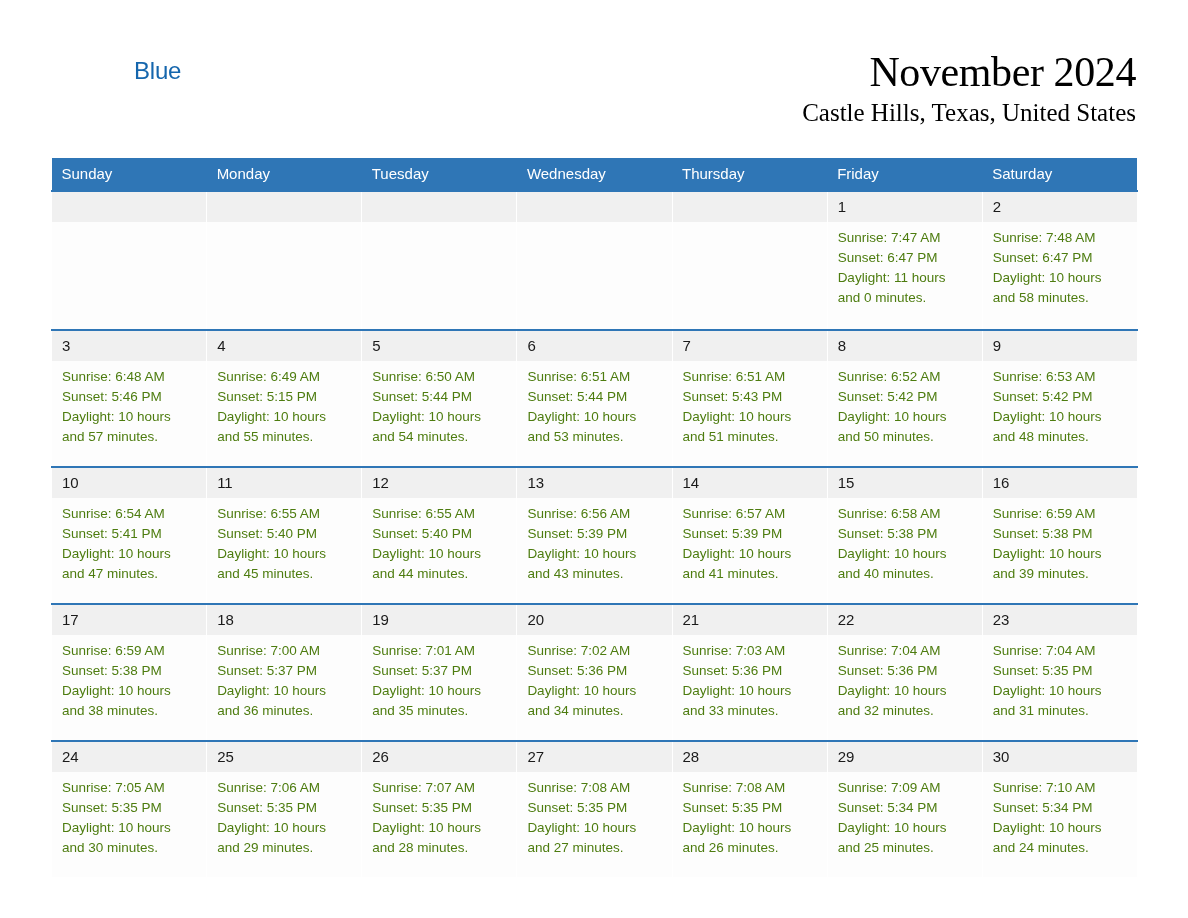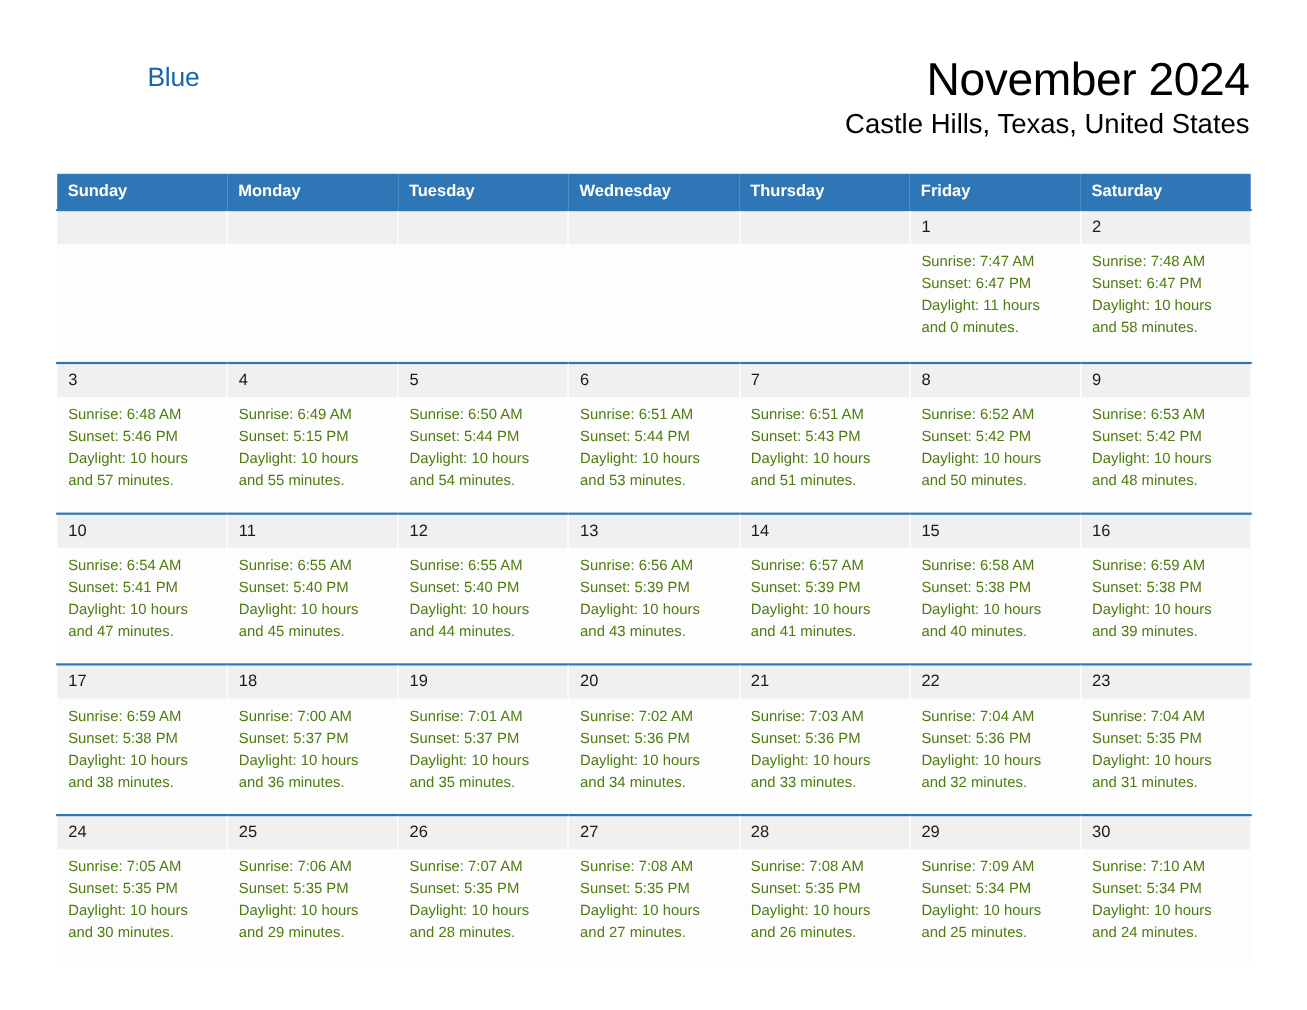--- a/index.html
+++ b/index.html
@@ -67,20 +67,21 @@
     color: #1566ad;
     letter-spacing: -0.2px;
     white-space: nowrap;
   }
 
   .title-block {
     position: absolute;
     right: 52px;
     top: 46px;
     text-align: right;
+    font-family: Liberation Serif, serif;
   }
   .month-title {
     font-size: 42px;
     line-height: 52px;
     font-weight: 400;
     color: #000000;
     letter-spacing: -0.4px;
     white-space: nowrap;
   }
   .location-title {
@@ -102,21 +103,21 @@
     border-collapse: collapse;
     table-layout: fixed;
     width: 1086px;
   }
   table.cal col { width: 155.14px; }
 
   thead th {
     background: #2f76b6;
     color: #ffffff;
     font-size: 15px;
-    font-weight: 700;
+    font-weight: 400;
     text-align: left;
     padding: 7px 0 8px 10px;
     height: 17px;
     box-sizing: content-box;
     border: none;
   }
 
   tbody tr.week-row > td {
     vertical-align: top;
     padding: 0;

